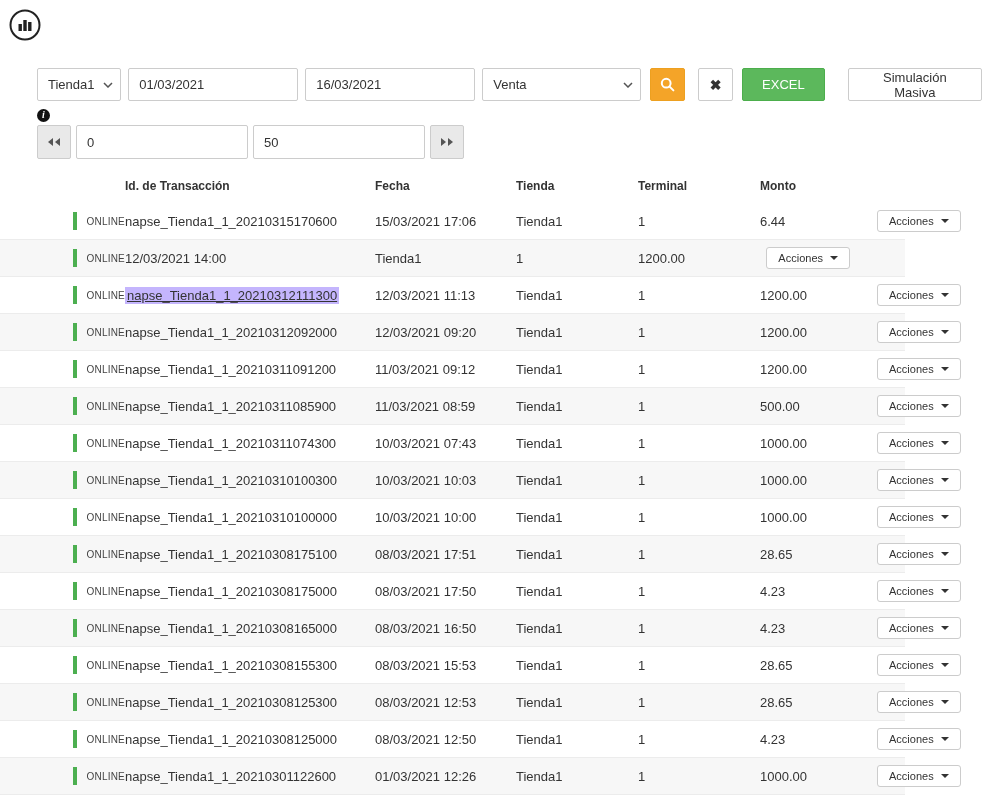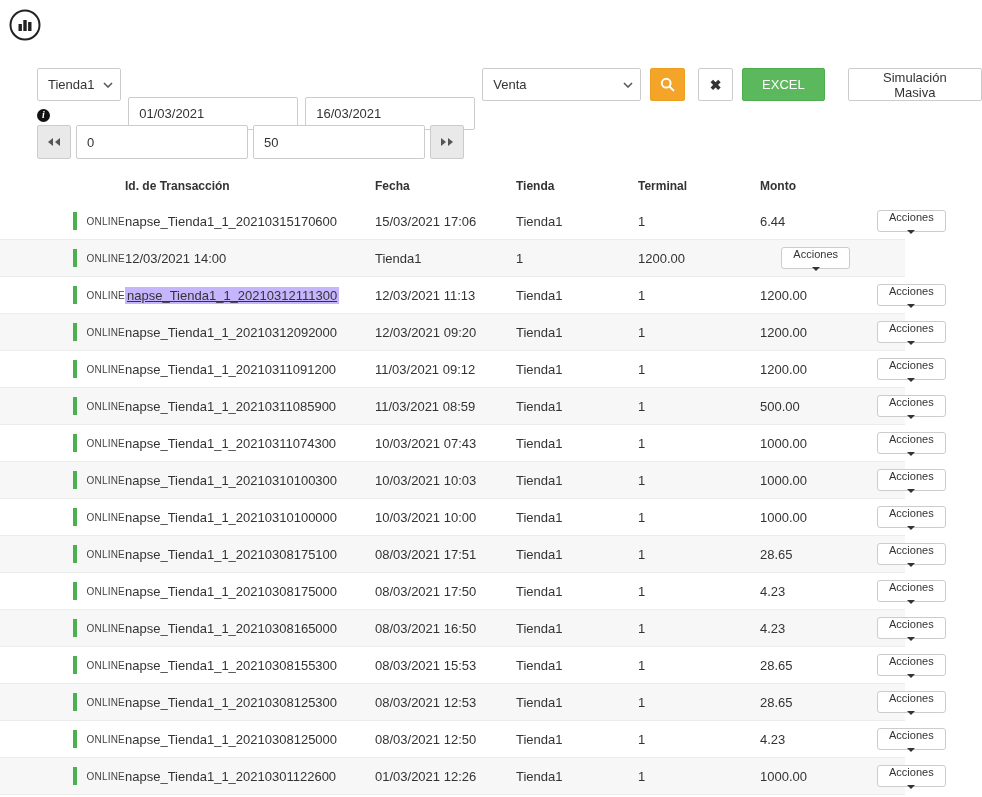--- a/index.html
+++ b/index.html
@@ -51,21 +51,21 @@
   }
   .select-wrap .chev {
     position: absolute;
     right: 8px;
     top: 50%;
     transform: translateY(-50%);
     pointer-events: none;
     line-height: 0;
   }
   .w-store { width: 91px; }
-  .w-date { width: 170px; margin-top: 29px; }
+  .w-date { width: 170px; }
   .w-type { width: 171px; }
 
   .btn {
     height: 33px;
     border: 1px solid #ccc;
     border-radius: 2px;
     background: #fff;
     font-family: "Liberation Sans", sans-serif;
     font-size: 13px;
     color: #333;
@@ -158,21 +158,20 @@
     padding: 0 11px;
     font-size: 11px;
     border: 1px solid #ccc;
     border-radius: 3px;
     background: #fff;
     color: #333;
     cursor: pointer;
     display: inline-flex;
     align-items: center;
     gap: 7px;
-    flex-direction: column;
   }
   .caret {
     width: 0; height: 0;
     border-left: 4px solid transparent;
     border-right: 4px solid transparent;
     border-top: 4px solid #333;
   }
 </style>
 </head>
 <body>

